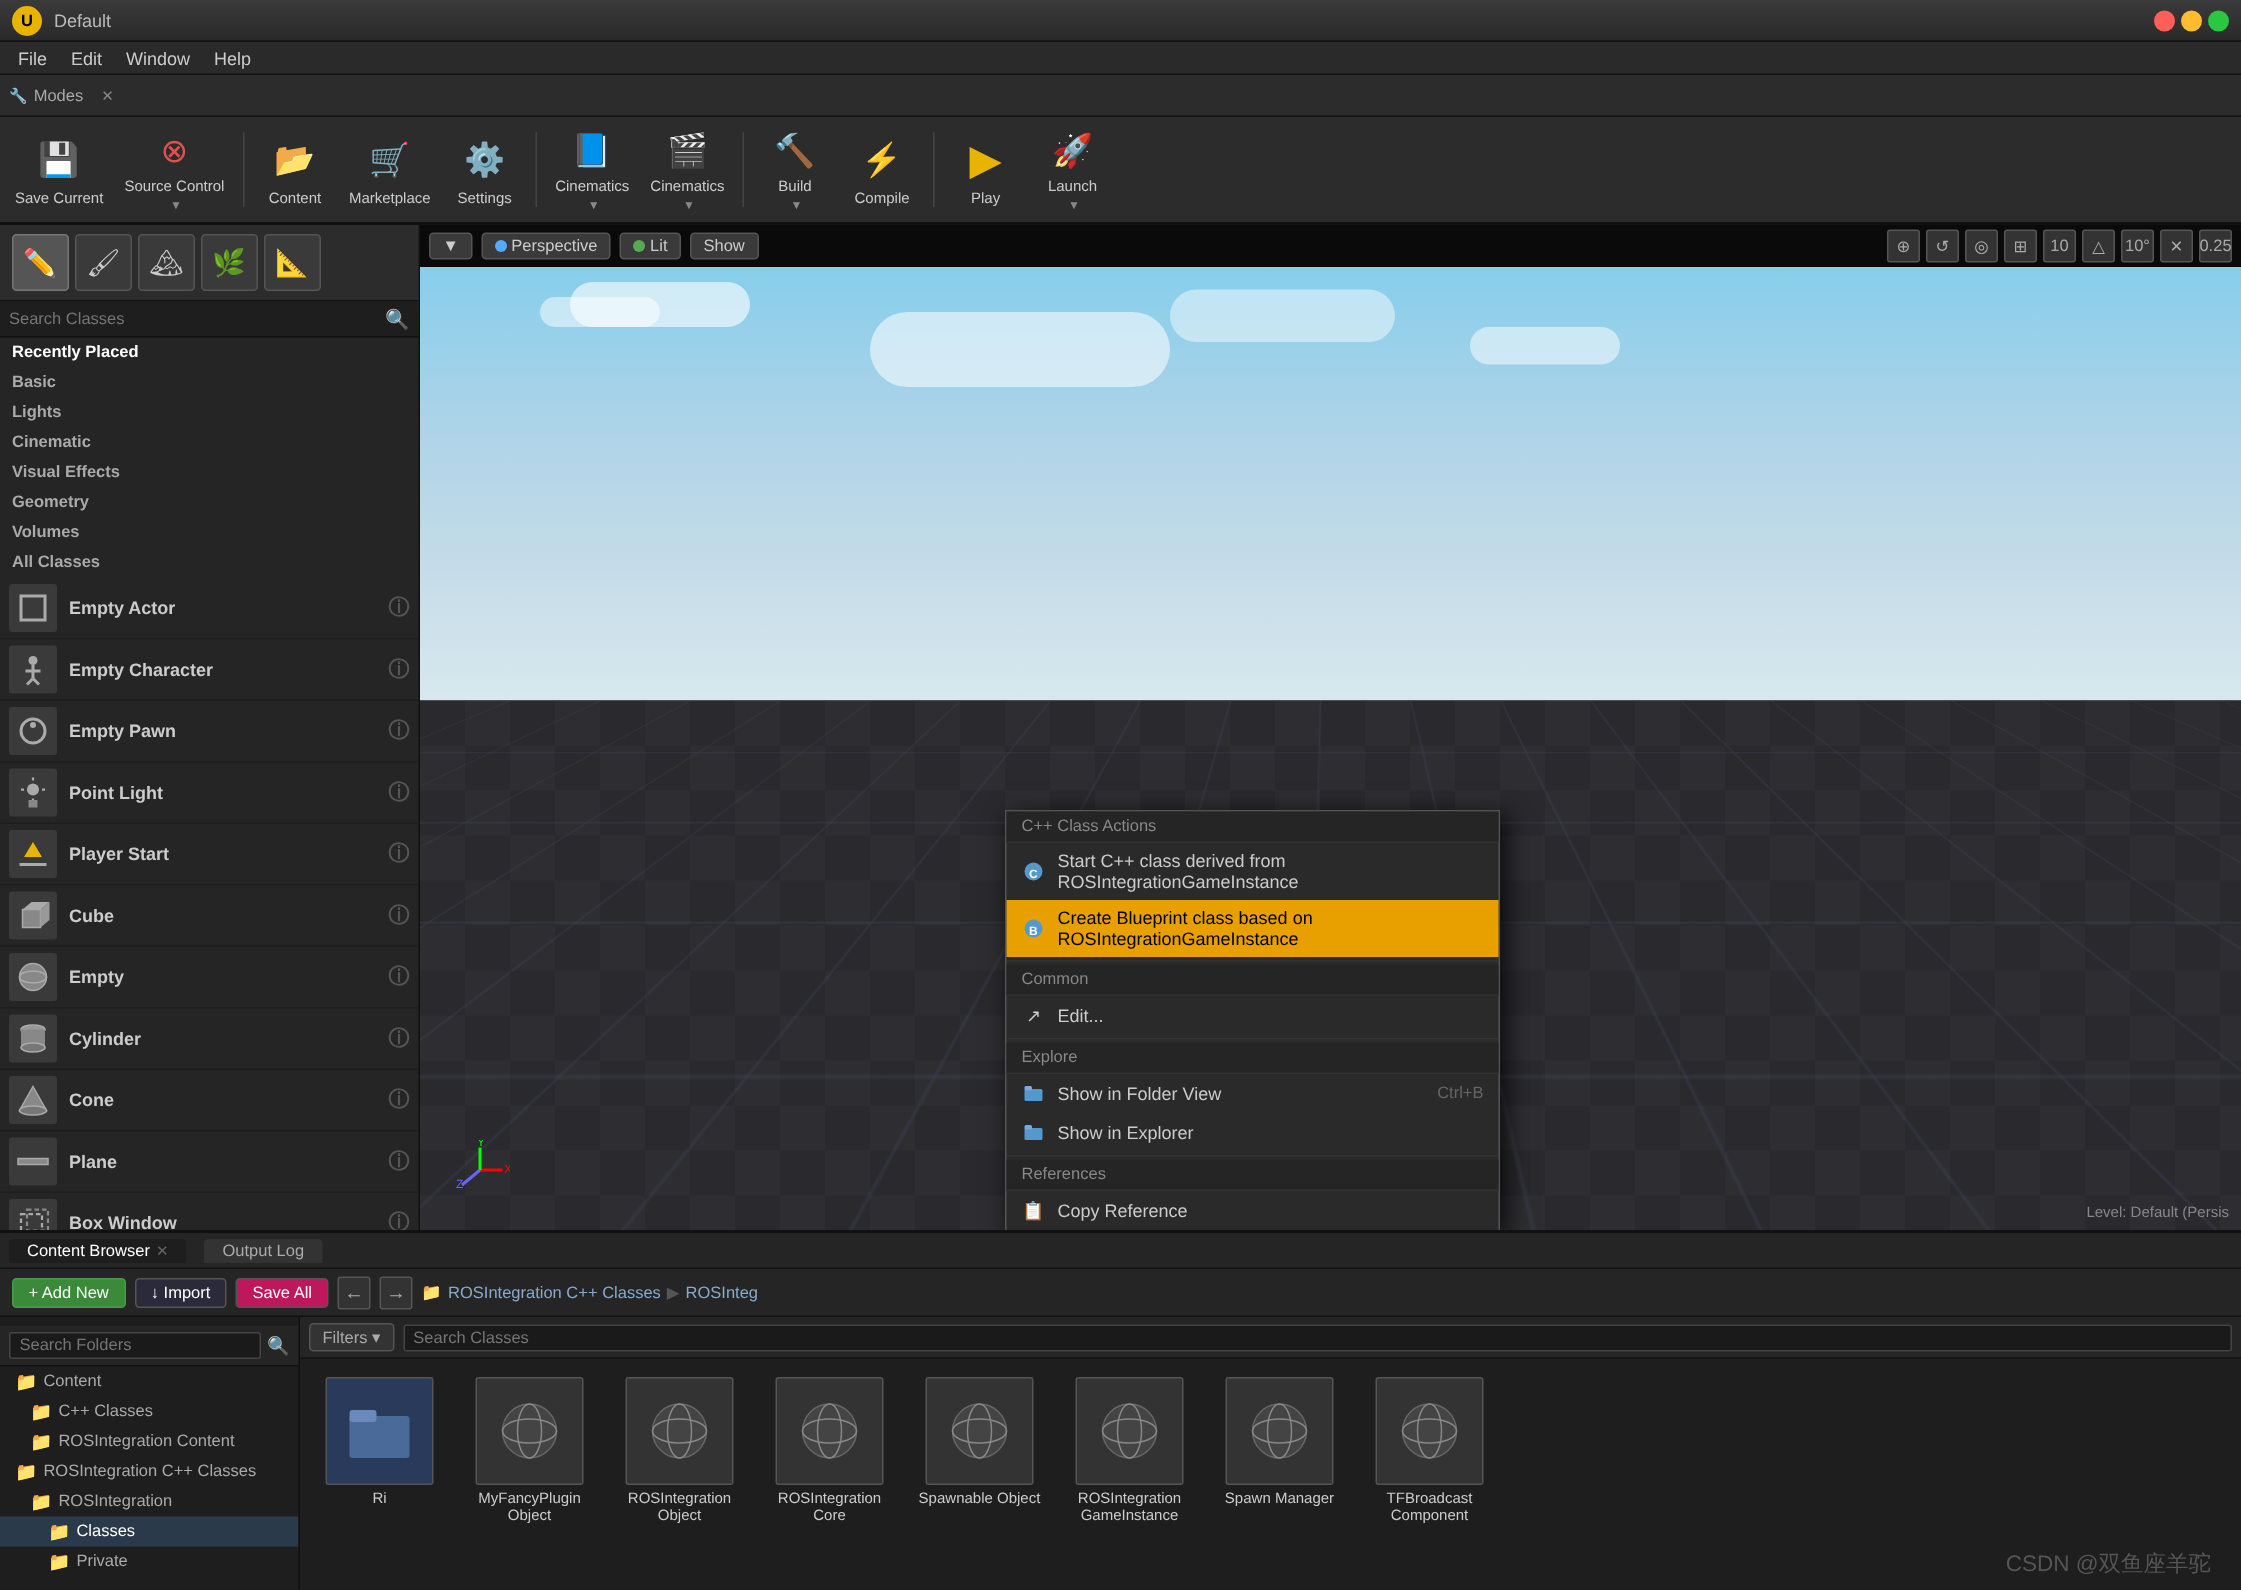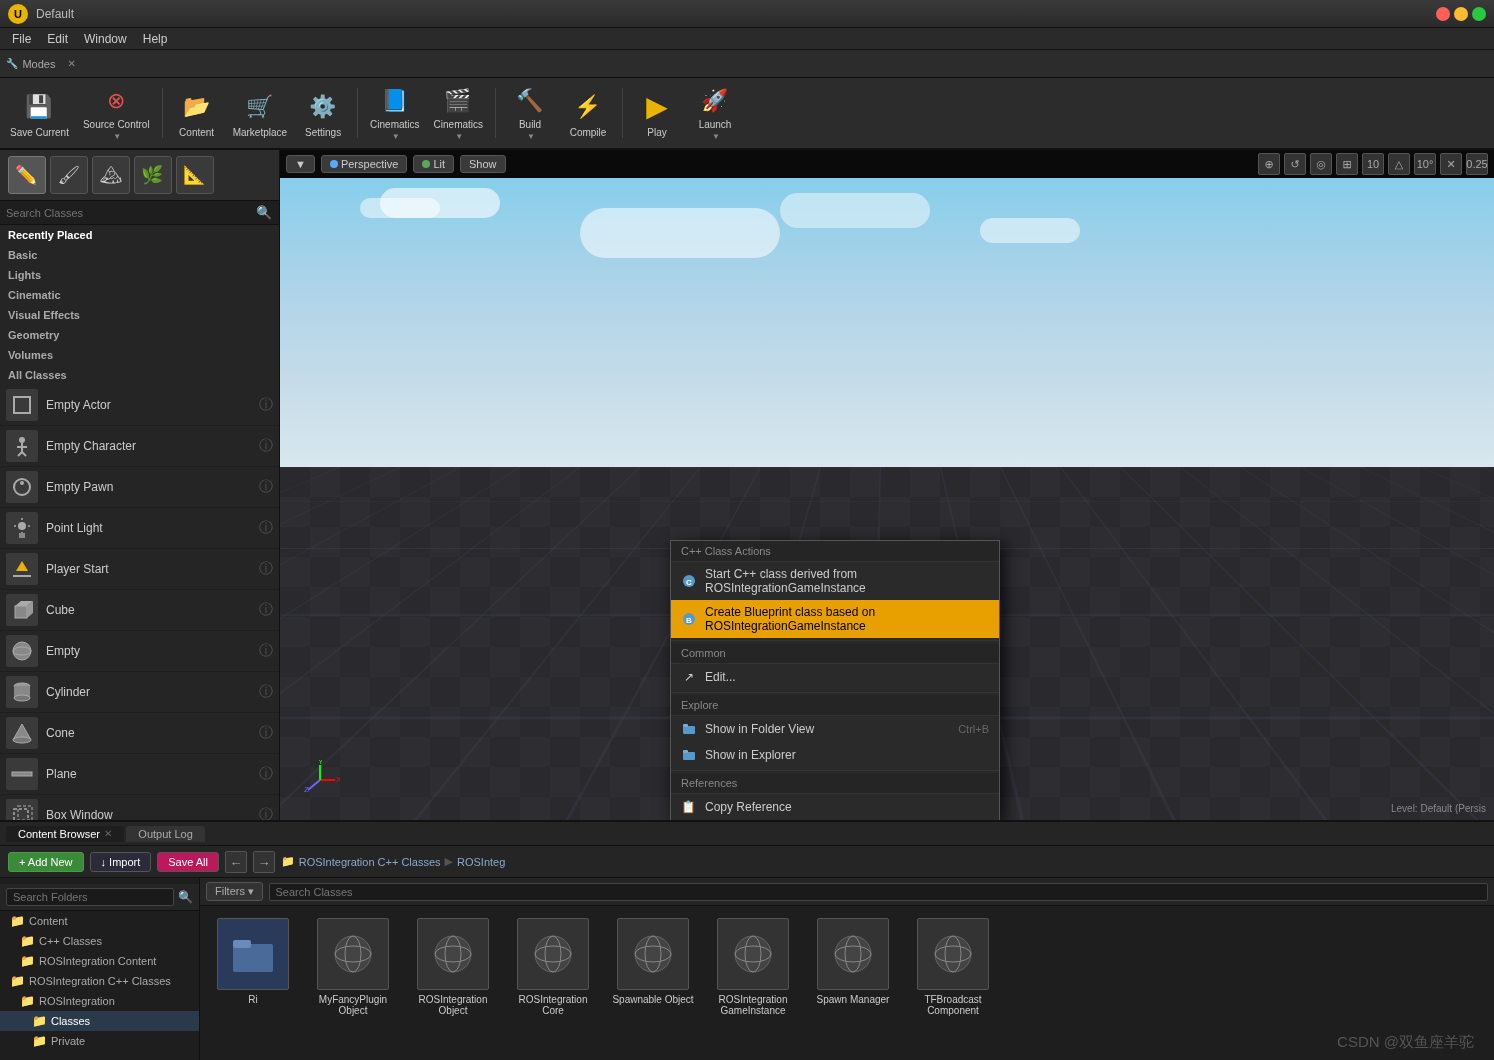--- a/index.html
+++ b/index.html
@@ -182,20 +182,21 @@
       cursor: pointer;
       font-size: 11px;
       font-weight: bold;
       color: #aaa;
     }
     .category-item.active { color: #fff; }
 
     #actor-list {
       overflow-y: auto;
       flex: 1;
+      font-weight: bold;
     }
     .actor-item {
       display: flex;
       align-items: center;
       padding: 4px 6px;
       cursor: pointer;
       border-bottom: 1px solid #1e1e1e;
       gap: 8px;
     }
     .actor-icon {
@@ -373,21 +374,21 @@
       display: flex;
       flex-direction: column;
       border-top: 2px solid #111;
     }
     #bottom-tabs-bar {
       height: 24px;
       background: #252525;
       display: flex;
       align-items: center;
       padding: 0 6px;
-      gap: 2px;
+      gap: 12px;
       border-bottom: 1px solid #111;
     }
     .bottom-tab {
       padding: 2px 12px;
       background: #333;
       border-top-left-radius: 3px;
       border-top-right-radius: 3px;
       cursor: pointer;
       font-size: 11px;
       color: #aaa;

